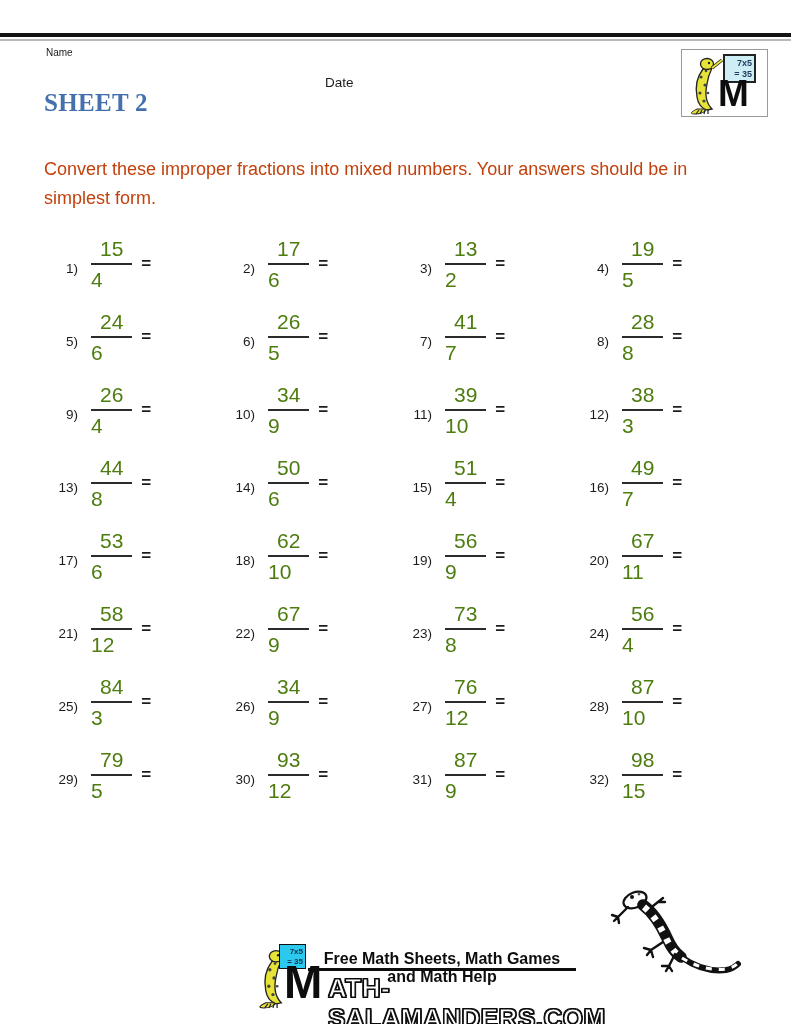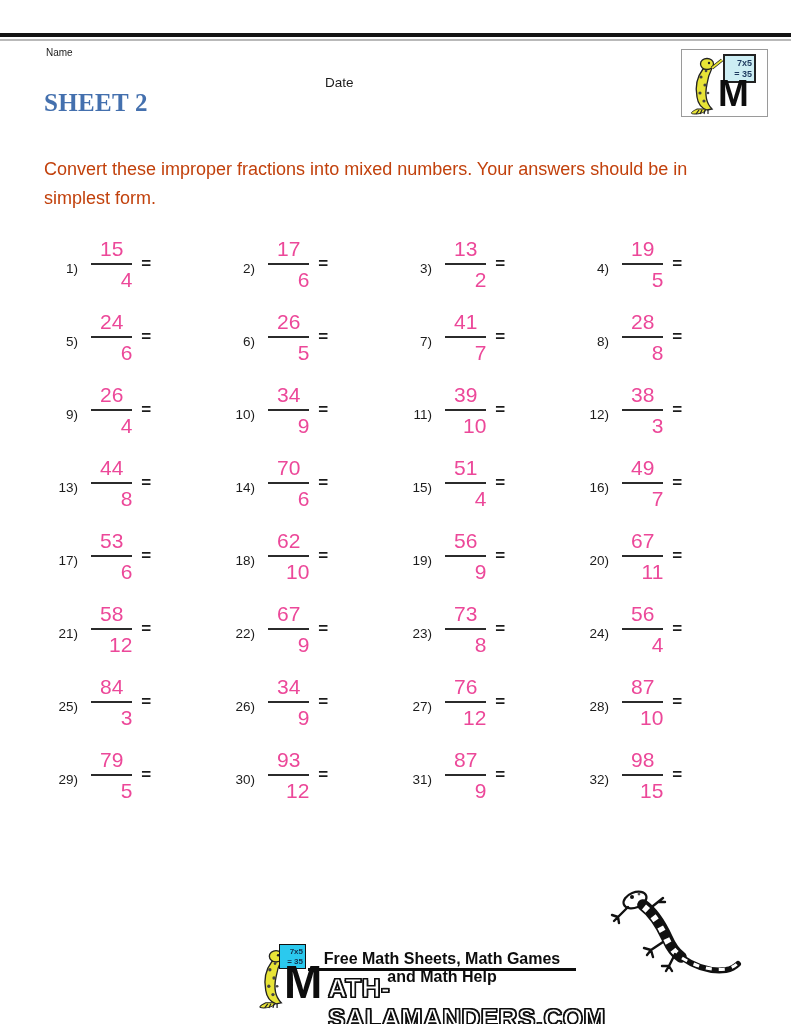--- a/index.html
+++ b/index.html
@@ -34,21 +34,21 @@
            font-family:"Liberation Serif", serif; font-size:25px; line-height:38px;
            color:var(--title-blue,#4470ae); letter-spacing:0.3px; font-weight:600; }
   .instructions { position:absolute; left:44px; top:155px; width:706px;
                   font-size:18px; line-height:28.5px; color:#c2410c; }
 
   
   .grid { position:absolute; left:44px; top:227px;
           display:grid; grid-template-columns:repeat(4,177px); grid-auto-rows:73px; }
   .problem { display:flex; align-items:center; }
   .pnum { width:34px; text-align:right; font-size:13.5px; color:#1c1c1c; margin-right:13px; padding-top:10px; }
-  .frac { display:inline-block; text-align:right; color:#ec4899; }
+  .frac { display:inline-block; text-align:left; color:#4d7c0f; }
   .numer { display:block; font-size:21px; line-height:25px; border-bottom:2px solid #2b2b2b; padding:0 9px 2px; }
   .denom { display:block; font-size:21px; line-height:25px; padding-top:2px; }
   .eq { margin-left:9px; font-size:17px; font-weight:600; color:#1c1c1c; }
 
   
   .flogo { position:absolute; left:252px; top:944px; width:320px; height:66px; }
   .flogo .sal { position:absolute; left:0; top:3px; }
   .flogo .board { position:absolute; left:27px; top:0; width:27px; height:25px;
                   background:var(--board-cyan-bright,#2bc9ee); border:1px solid #111;
                   font-size:8px; font-weight:700; color:#13324e; line-height:10px;
@@ -217,21 +217,21 @@
     <span class="frac">
       <span class="numer">44</span>
       <span class="denom">8</span>
     </span>
     <span class="eq">=</span>
   </div>
 
   <div class="problem">
     <span class="pnum">14)</span>
     <span class="frac">
-      <span class="numer">70</span>
+      <span class="numer">50</span>
       <span class="denom">6</span>
     </span>
     <span class="eq">=</span>
   </div>
 
   <div class="problem">
     <span class="pnum">15)</span>
     <span class="frac">
       <span class="numer">51</span>
       <span class="denom">4</span>

